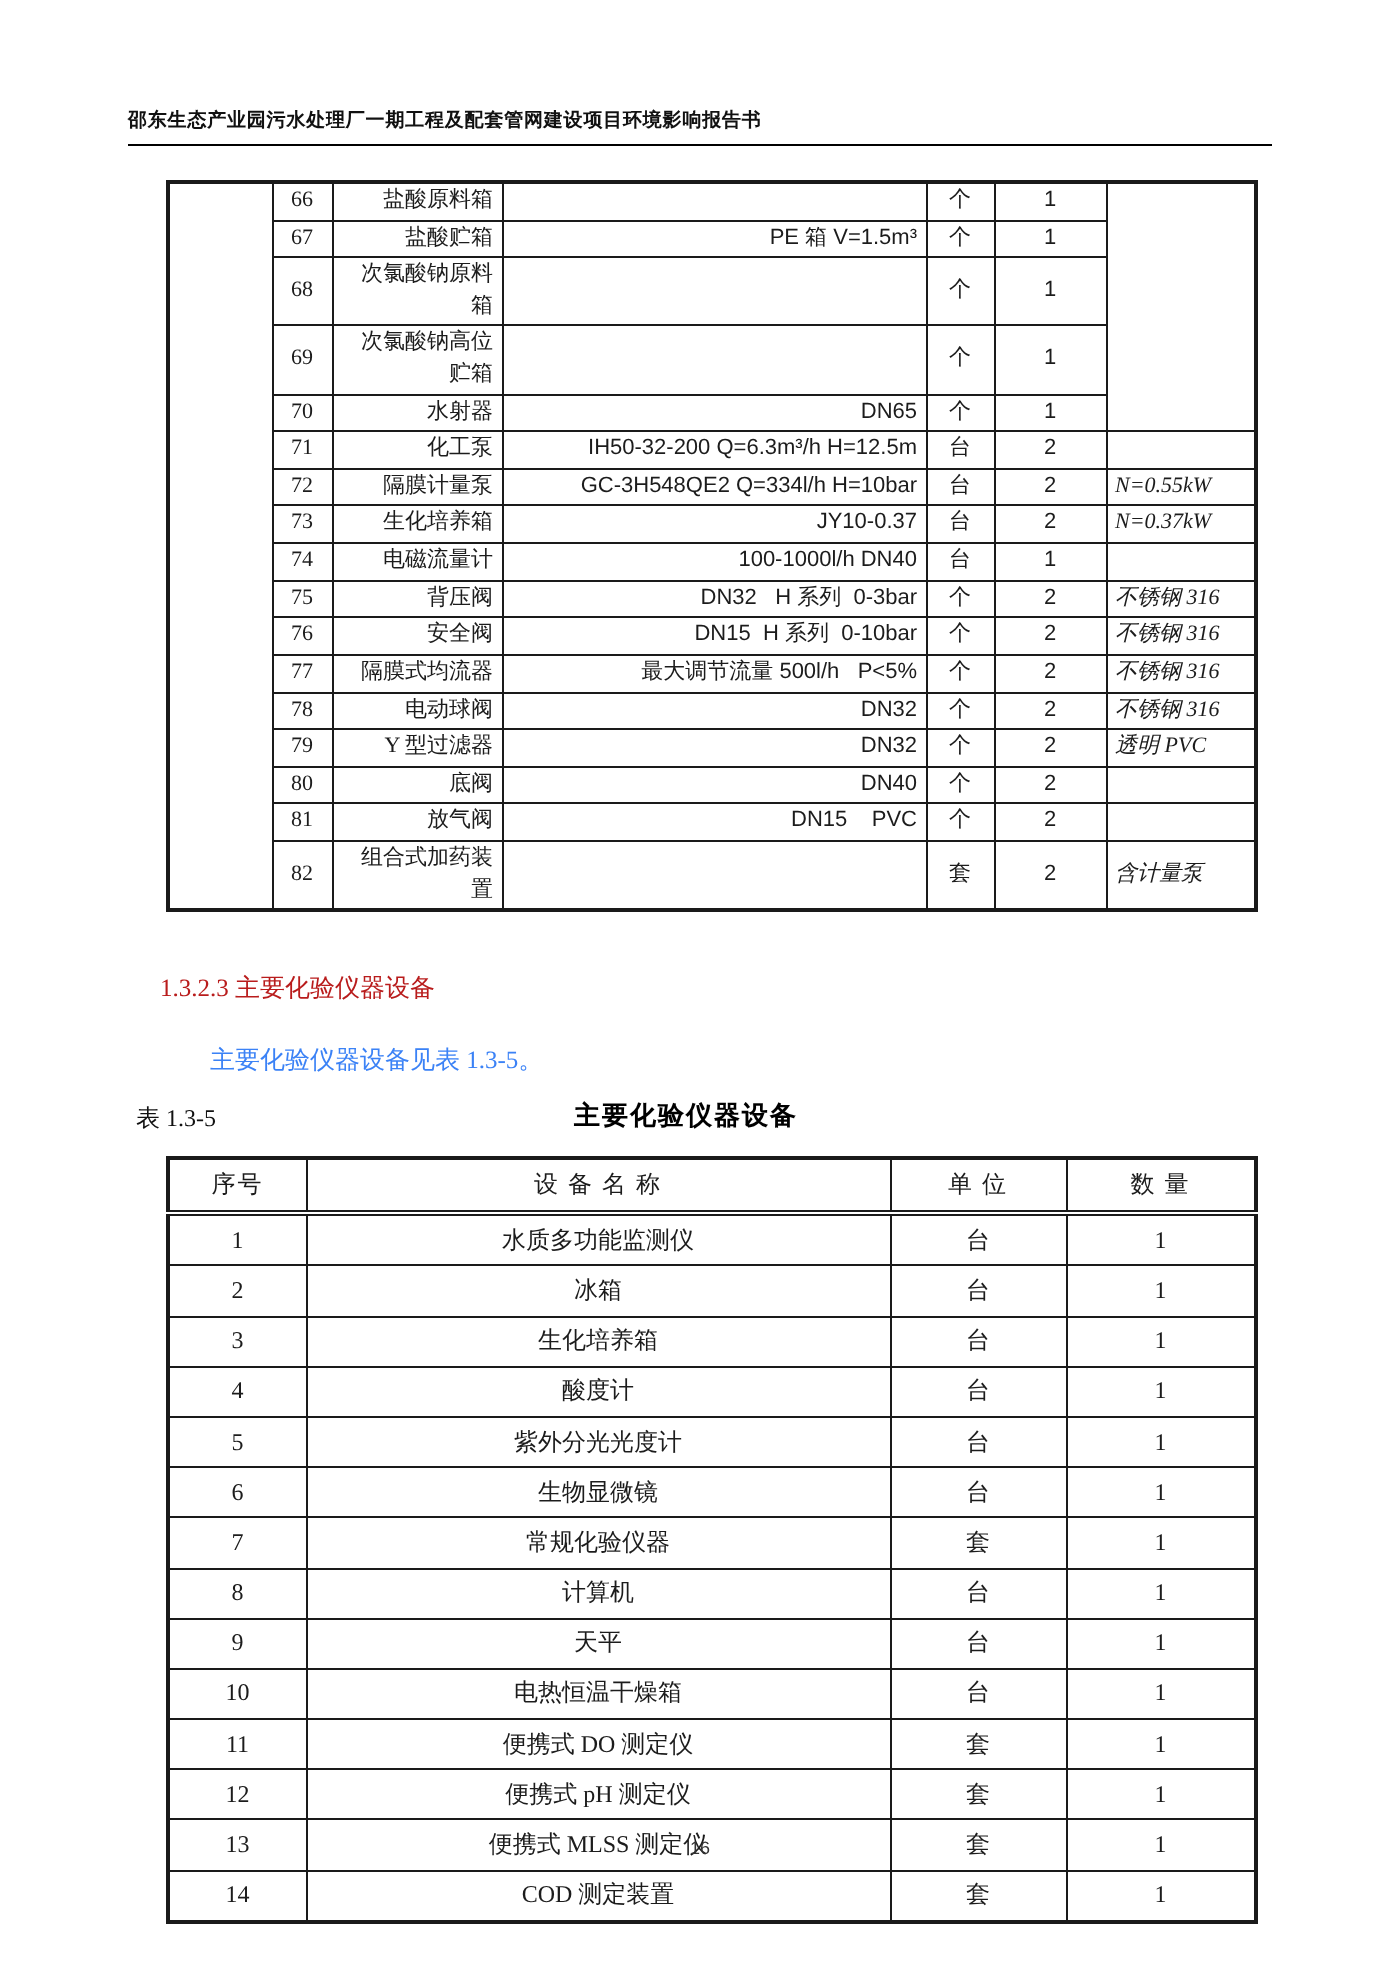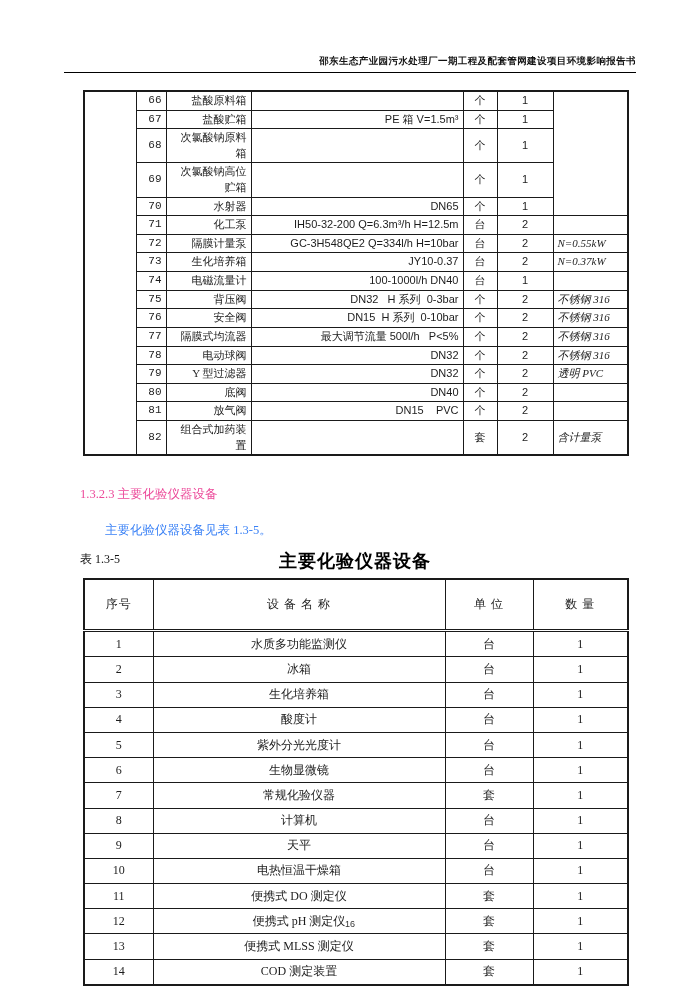--- a/index.html
+++ b/index.html
@@ -3,50 +3,50 @@
 <meta charset="utf-8">
 <style>
   html,body{margin:0;padding:0;background:#ffffff;}
   .page{
     width:700px;height:989px;background:#ffffff;position:relative;
     font-family:"Liberation Serif","DejaVu Serif",serif;color:#1c1c1c;
     box-sizing:border-box;padding-top:55px;overflow:hidden;
   }
   .content{margin:0 64px;width:572px;}
   .doc-header{
-    text-align:right;font-size:9.5px;font-weight:600;letter-spacing:0.4px;
+    font-size:9.5px;font-weight:600;letter-spacing:0.4px;
     color:#111;line-height:13px;
   }
   .header-rule{border-bottom:1.2px solid #000;margin-top:4px;}
 
   table{border-collapse:collapse;table-layout:fixed;}
   .tbl{margin-left:19px;width:544px;border:2px solid #1a1a1a;}
   .tbl td,.tbl th{border:1px solid #1a1a1a;vertical-align:middle;overflow:hidden;}
 
   
   #equip-table{margin-top:17px;font-size:11px;line-height:1.42;}
   #equip-table td{padding:1px 4px;}
   .c-left{padding:0;}
-  .c-no{text-align:right;font-family:Liberation Mono, monospace;}
+  .c-no{text-align:center;font-family:Liberation Serif, serif;}
   .c-name{text-align:right;}
   .c-spec{text-align:right;font-family:"Liberation Sans","DejaVu Sans",sans-serif;white-space:pre-wrap;padding-left:6px;}
   .c-unit,.c-qty{text-align:center;}
   .c-qty{font-family:"Liberation Sans","DejaVu Sans",sans-serif;}
   .c-remark{text-align:left;padding-left:6px;font-style:italic;}
 
-  .section-heading{margin:30px 0 0 16px;font-size:12.5px;color:#ec4899;}
+  .section-heading{margin:30px 0 0 16px;font-size:12.5px;color:#b91c1c;}
   .intro-paragraph{margin:19px 0 0 16px;font-size:12.5px;text-indent:2em;color:#3b82f6;}
 
-  .caption-row{position:relative;margin:10px 0 0 19px;width:544px;height:20px;}
+  .caption-row{position:relative;margin:10px 0 0 7px;width:544px;height:20px;}
   .caption-label{position:absolute;left:-3px;top:2px;font-size:12px;color:#111;}
-  .caption-title{text-align:center;font-size:18px;font-weight:bold;color:#000;letter-spacing:1px;}
+  .caption-title{text-align:center;font-size:13px;font-weight:bold;color:#000;letter-spacing:1px;}
 
   
   #lab-table{margin-top:9px;font-size:12px;}
-  #lab-table th{font-weight:normal;padding:16px 2px;text-align:center;letter-spacing:1px;border-bottom:3px double #1a1a1a;}
+  #lab-table th{font-weight:normal;padding:4px 2px;text-align:center;letter-spacing:1px;border-bottom:3px double #1a1a1a;}
   #lab-table td{padding:3.6px 2px;text-align:center;}
 
   .page-number{
     position:absolute;left:0;right:0;bottom:60px;text-align:center;
     font-size:9px;color:#333;font-family:"Liberation Sans","DejaVu Sans",sans-serif;
   }
 </style>
 </head>
 <body>
 

